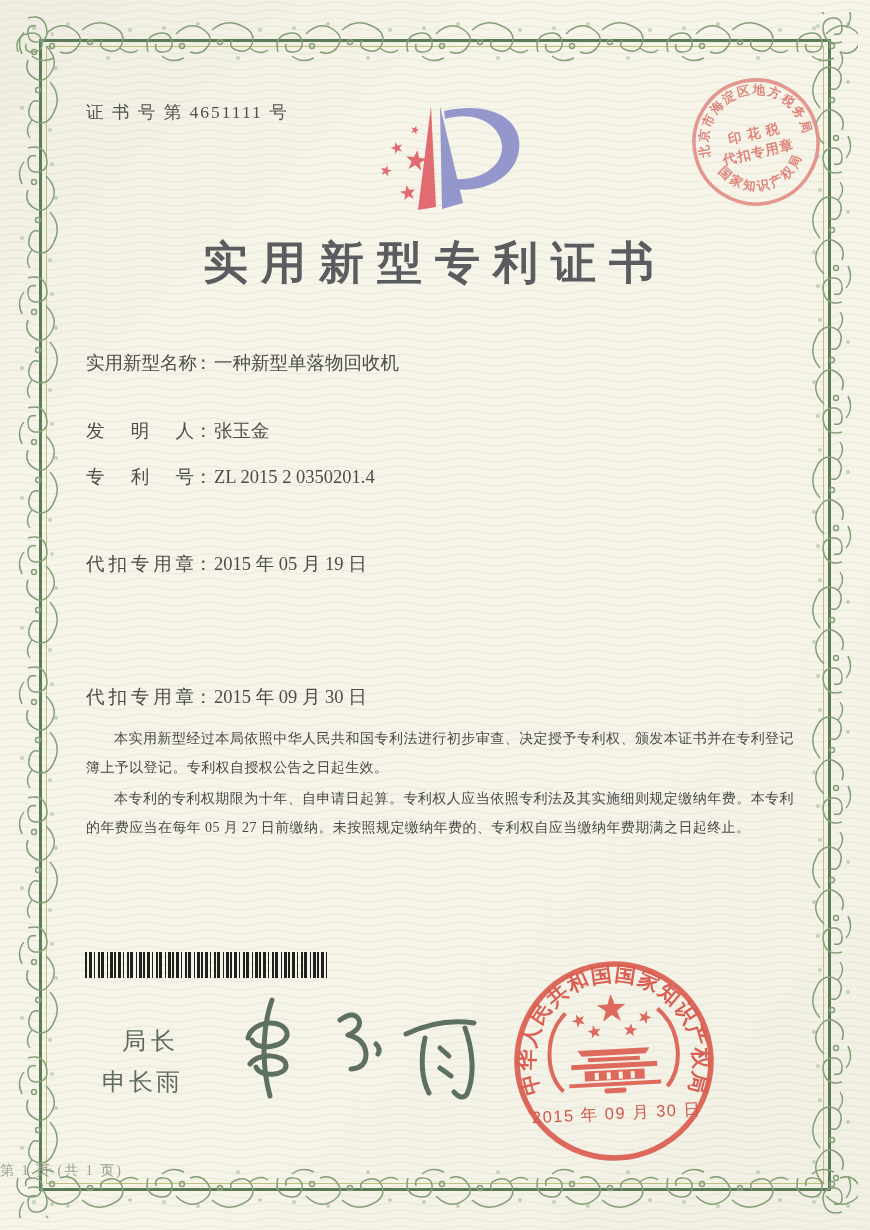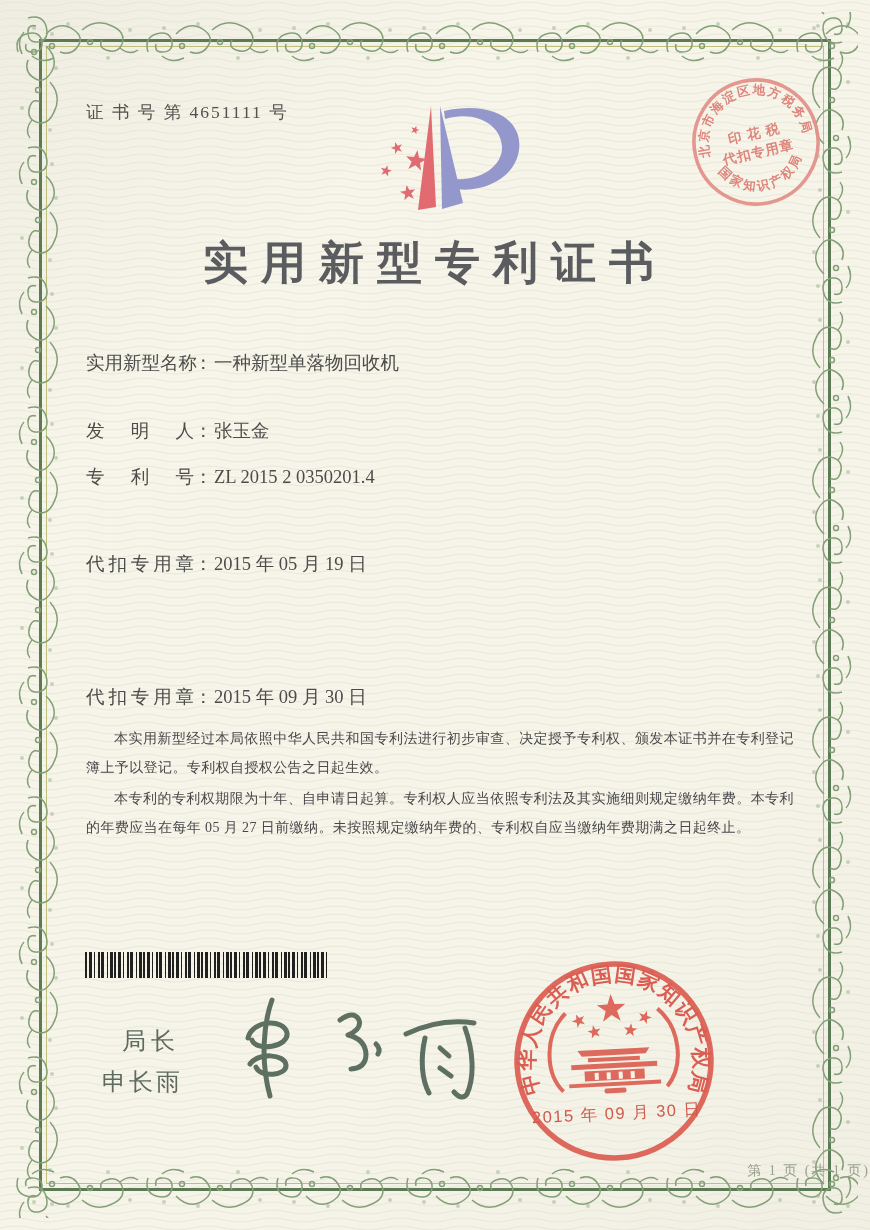--- a/index.html
+++ b/index.html
@@ -49,21 +49,21 @@
   }
 
   .sig-title{position:absolute; left:102px; top:1025px; font-size:24px; letter-spacing:5px; color:#5e6a5e;
              font-family:"Liberation Sans","DejaVu Sans",sans-serif;margin-left:20px;}
   .sig-name{position:absolute; left:102px; top:1066px; font-size:24px; letter-spacing:3px; color:#5e6a5e;
             font-family:"Liberation Sans","DejaVu Sans",sans-serif;}
   .signature{position:absolute; left:228px; top:988px;}
 
   .issuer-seal{position:absolute; left:503px; top:950px; transform:rotate(-3deg);}
 
-  .footer{position:absolute; left:12px; right:0; top:1162px; text-align:right;
+  .footer{position:absolute; left:0; right:0; top:1162px; text-align:left;
           font-size:14px; letter-spacing:2px; color:#99a18e;}
 </style>
 </head>
 <body>
 
 <div class="page">
 
   <svg class="waves" width="870" height="1230" aria-hidden="true">
     <defs>
       <pattern id="wave" width="64" height="8" patternUnits="userSpaceOnUse">

